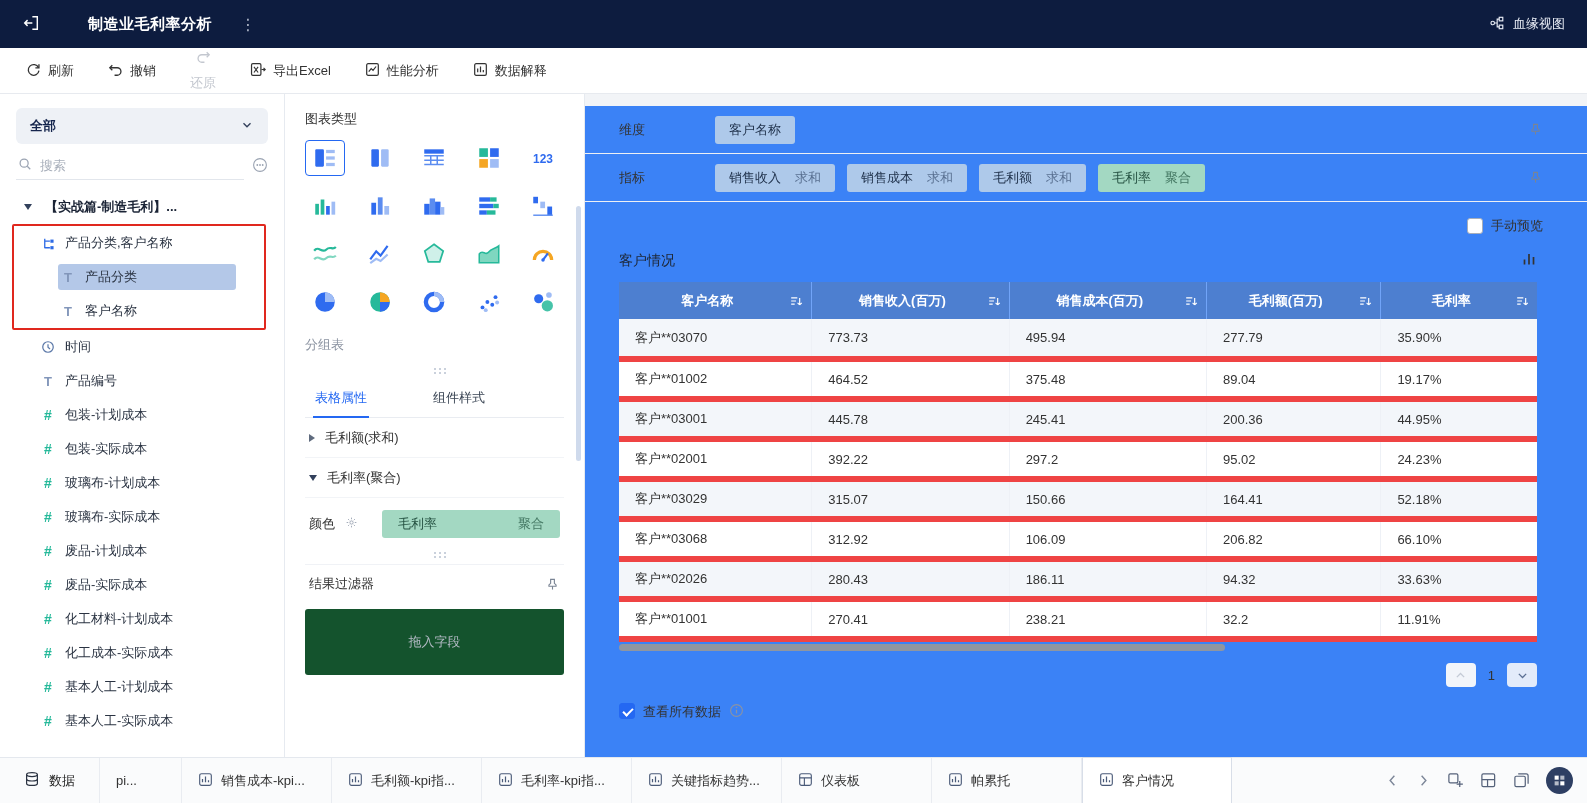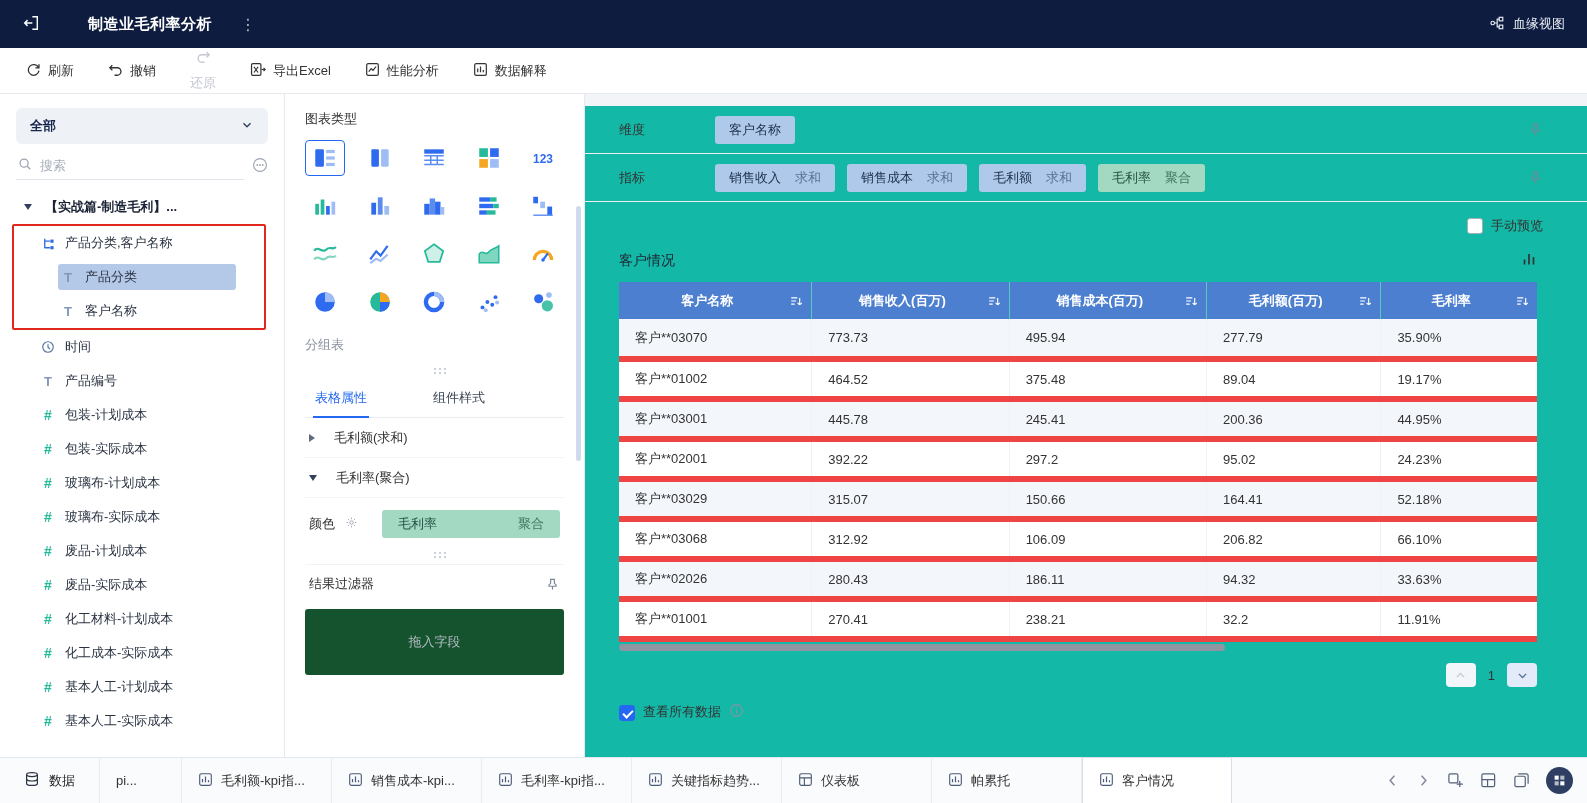--- a/index.html
+++ b/index.html
@@ -63,34 +63,34 @@
   .chart-cell svg { width:26px; height:26px; }
   .muted { color:#8b93a1; }
   .sel-chart-label { margin-top:16px; }
   .dots-h { width:2px; height:2px; border-radius:50%; background:#b9c2d0;
             box-shadow:5px 0 #b9c2d0,10px 0 #b9c2d0,0 4px #b9c2d0,5px 4px #b9c2d0,10px 4px #b9c2d0; }
   .handle-h { display:flex; justify-content:center; margin:14px 0 10px; }
   .panel-tabs { display:flex; gap:62px; border-bottom:1px solid #e9ecf1; padding:0 8px; }
   .ptab { padding:9px 2px 10px; cursor:pointer; color:#394453; position:relative; }
   .ptab.active { color:var(--accent); }
   .ptab.active::after { content:""; position:absolute; left:0; right:0; bottom:-1px; height:2px; background:var(--accent); }
-  .acc-row { height:40px; display:flex; align-items:center; gap:19px; border-bottom:1px solid #f2f4f7; padding:0 4px; cursor:pointer; }
+  .acc-row { height:40px; display:flex; align-items:center; gap:10px; border-bottom:1px solid #f2f4f7; padding:0 4px; cursor:pointer; }
   .color-row { display:flex; align-items:center; margin:12px 0 2px; padding:0 4px; gap:10px; }
   .pill-green-wide { flex:1; margin-left:14px; background:var(--pill-green); border-radius:3px; height:28px; display:flex; align-items:center; justify-content:space-between; padding:0 16px; color:#275444; cursor:pointer; }
   .pill-green-wide .agg { color:#467a65; }
   .filter-head { display:flex; align-items:center; margin-top:10px; padding:10px 4px 8px; border-top:1px solid #f0f2f6; }
   .filter-head .pin { margin-left:auto; }
   .drop-zone { margin-top:8px; height:66px; background:#14532d; display:flex; align-items:center; justify-content:center; color:#b3bac4; border-radius:3px; }
   .vscroll { position:absolute; right:3px; top:112px; width:5px; height:255px; background:#cfdaec; border-radius:3px; }
   .dots-v-wrap { position:absolute; left:279px; top:322px; z-index:5; }
   .dots-v { width:2px; height:2px; border-radius:50%; background:#b9c2d0;
             box-shadow:4px 0 #b9c2d0,0 5px #b9c2d0,4px 5px #b9c2d0,0 10px #b9c2d0,4px 10px #b9c2d0; }
 
   
-  .main { flex:1; display:flex; flex-direction:column; background:#14b8a6; overflow:hidden; }
+  .main { flex:1; display:flex; flex-direction:column; background:#3b82f6; overflow:hidden; }
   .top-gap { height:12px; background:#f2f4f7; }
   .field-row { min-height:48px; display:flex; align-items:center; border-bottom:1px solid #edf0f5; padding:0 44px 0 34px; }
   .field-label { width:96px; color:#333; flex:0 0 96px; }
   .pills { display:flex; gap:12px; align-items:center; flex:1; }
   .pill { background:var(--pill-blue); border-radius:3px; padding:5px 14px; color:#22344e; display:inline-flex; gap:14px; cursor:pointer; white-space:nowrap; }
   .pill .agg { color:#5a7192; }
   .pill.green { background:var(--pill-green); color:#275444; }
   .pill.green .agg { color:#467a65; }
   .pin { cursor:pointer; display:flex; }
   .preview-row { display:flex; justify-content:flex-end; align-items:center; gap:8px; padding:15px 44px 2px 0; }
@@ -106,21 +106,21 @@
   tbody td { height:40px; border-bottom:6px solid #ef4444; border-right:1px solid #eef1f6; padding:0 16px; color:#333; }
   tbody td:last-child { border-right:none; }
   tbody tr:nth-child(odd) { background:#f3f6fa; }
   tbody tr:nth-child(even) { background:#fff; }
   td.cell-num { text-align:left; }
   .hscroll { height:7px; width:66%; background:#8f96a1; border-radius:4px; margin-top:2px; }
   .pag { display:flex; align-items:center; justify-content:flex-end; gap:12px; padding:12px 50px 0 0; }
   .pag-btn { width:30px; height:24px; border-radius:4px; display:flex; align-items:center; justify-content:center; cursor:pointer; }
   .pag-btn.up { background:#f2f5fa; }
   .pag-btn.down { background:#e3ebfa; }
-  .view-all { display:flex; align-items:flex-end; gap:8px; padding:16px 0 0 34px; }
+  .view-all { display:flex; align-items:flex-start; gap:8px; padding:16px 0 0 34px; }
 
   .checkbox { width:16px; height:16px; border-radius:3px; border:1px solid #a7aeba; background:#fff; display:inline-block; position:relative; cursor:pointer; flex:0 0 16px; }
   .checkbox.checked { background:var(--accent); border-color:var(--accent); }
   .checkbox.checked::after { content:""; position:absolute; left:3px; top:4px; width:8px; height:4px; border-left:2px solid #fff; border-bottom:2px solid #fff; transform:rotate(-45deg); }
 
   
   .bottombar { flex:0 0 46px; border-top:1px solid #e4e8ee; background:#fafbfc; display:flex; align-items:stretch; }
   .data-btn { display:flex; align-items:center; gap:9px; padding:0 24px; cursor:pointer; color:#222; border-right:1px solid #e9ecf1; }
   .btab { display:flex; align-items:center; gap:8px; padding:0 16px; border-right:1px solid #e9ecf1; color:#333; cursor:pointer; width:150px; overflow:hidden; white-space:nowrap; }
   .btab.partial { width:82px; }
@@ -768,28 +768,28 @@
     </div>
     <div style="display:flex;align-items:stretch;">
         <div class="btab partial">
           <span class="btab-label">pi...</span>
         </div>
         <div class="btab">
           <span><svg viewBox="0 0 16 16" width="15" height="15">
               <rect x="1.8" y="1.8" width="12.4" height="12.4" rx="2" fill="none" stroke="#4a5a78" stroke-width="1.2"></rect>
               <path d="M4.8 11V7.5M8 11V4.8M11.2 11V8.8" stroke="#4a5a78" stroke-width="1.3"></path>
             </svg></span>
-          <span class="btab-label">毛利额-kpi指...</span>
+          <span class="btab-label">销售成本-kpi...</span>
         </div>
         <div class="btab">
           <span><svg viewBox="0 0 16 16" width="15" height="15">
               <rect x="1.8" y="1.8" width="12.4" height="12.4" rx="2" fill="none" stroke="#4a5a78" stroke-width="1.2"></rect>
               <path d="M4.8 11V7.5M8 11V4.8M11.2 11V8.8" stroke="#4a5a78" stroke-width="1.3"></path>
             </svg></span>
-          <span class="btab-label">销售成本-kpi...</span>
+          <span class="btab-label">毛利额-kpi指...</span>
         </div>
         <div class="btab">
           <span><svg viewBox="0 0 16 16" width="15" height="15">
               <rect x="1.8" y="1.8" width="12.4" height="12.4" rx="2" fill="none" stroke="#4a5a78" stroke-width="1.2"></rect>
               <path d="M4.8 11V7.5M8 11V4.8M11.2 11V8.8" stroke="#4a5a78" stroke-width="1.3"></path>
             </svg></span>
           <span class="btab-label">毛利率-kpi指...</span>
         </div>
         <div class="btab">
           <span><svg viewBox="0 0 16 16" width="15" height="15">

